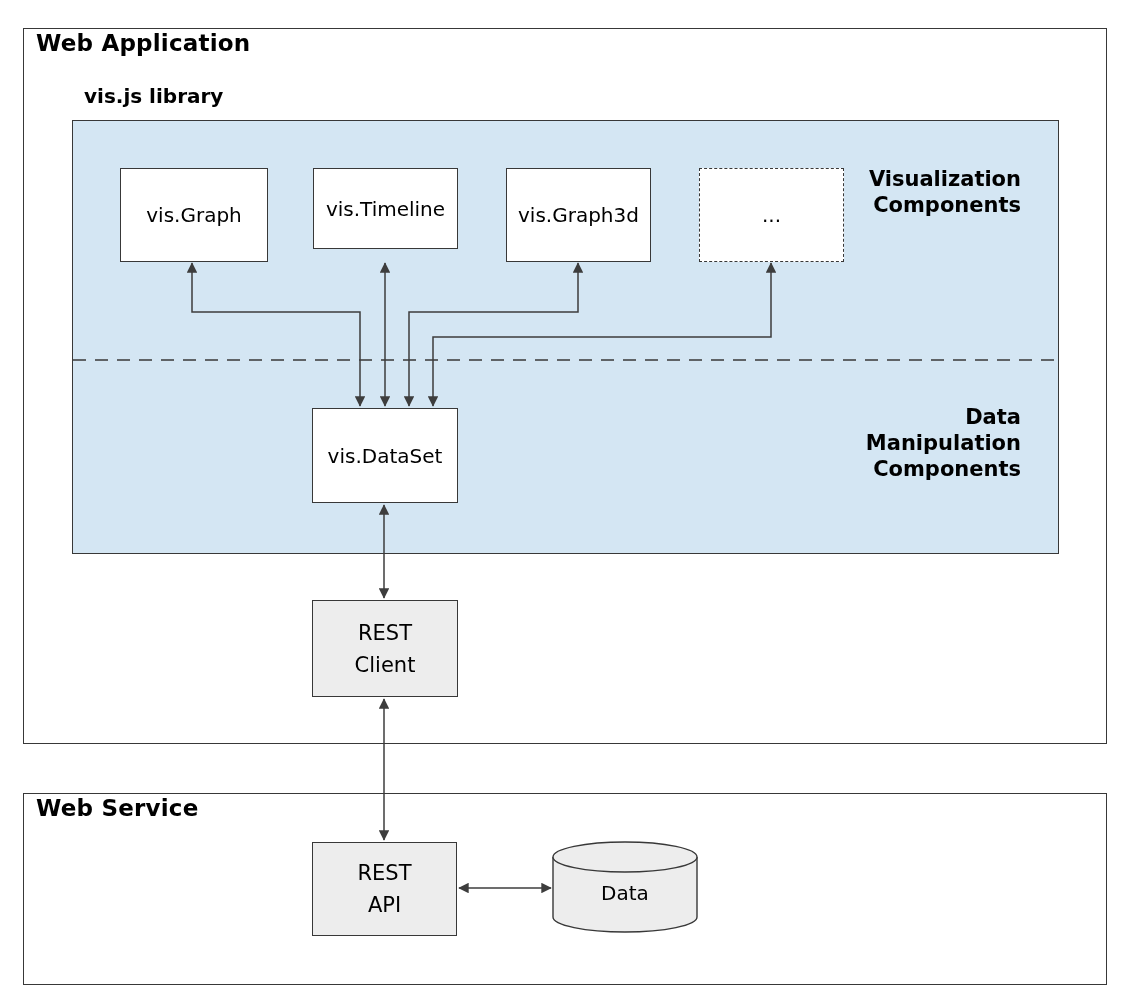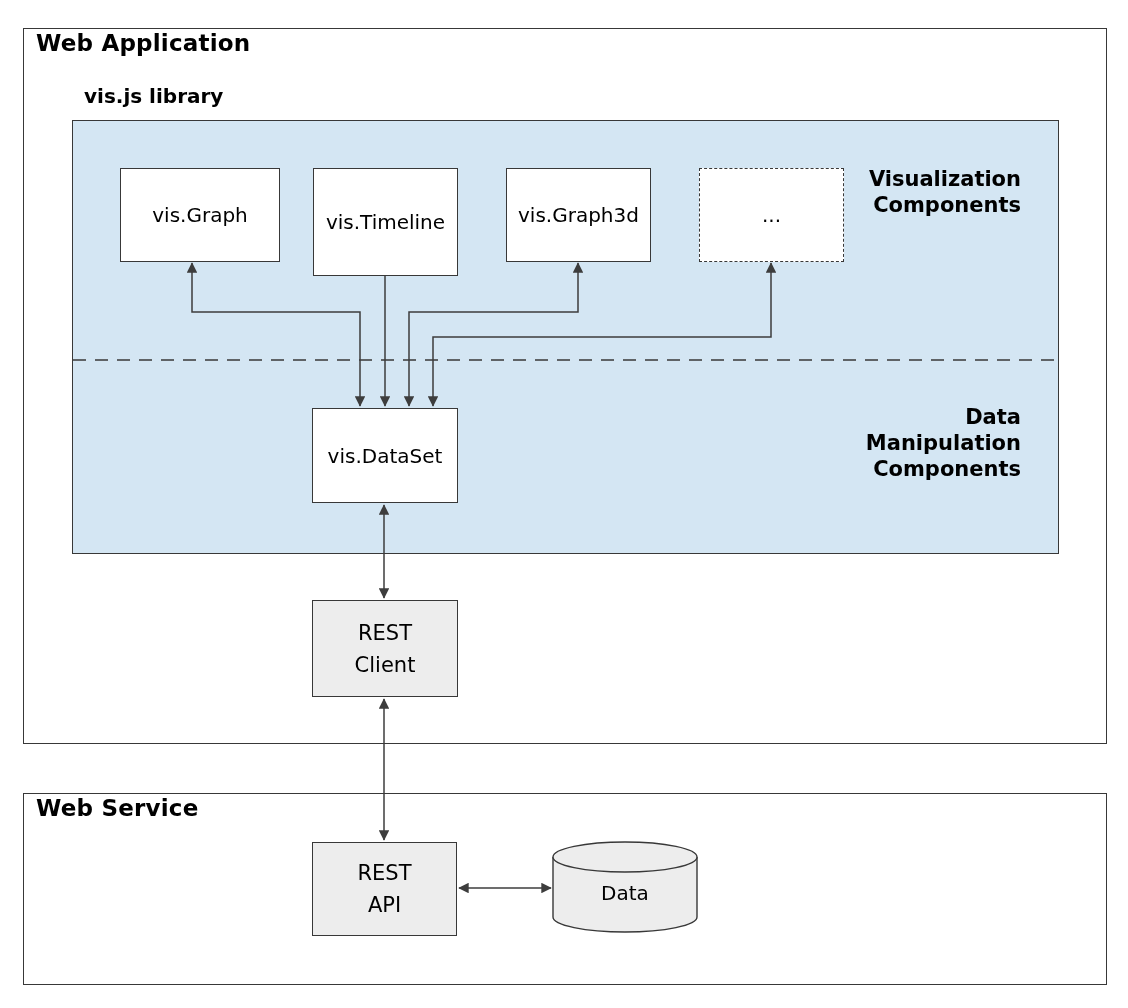--- a/index.html
+++ b/index.html
@@ -120,24 +120,24 @@
     <line x1="384" y1="699" x2="384" y2="840" marker-start="url(#ah)" marker-end="url(#ah)"></line>
 
     <line x1="459" y1="888" x2="551" y2="888" marker-start="url(#ah)" marker-end="url(#ah)"></line>
 
     <g>
       <path class="cyl-body" d="M553,857 L553,917 A72,15 0 0 0 697,917 L697,857"></path>
       <ellipse class="cyl-body" cx="625" cy="857" rx="72" ry="15"></ellipse>
     </g>
   </svg>
 
-  <div class="node" style="left:120px;top:168px;width:160px;height:94px;">
+  <div class="node" style="left:120px;top:168px;width:148px;height:94px;">
     <span>vis.Graph</span>
   </div>
-  <div class="node" style="left:313px;top:168px;width:145px;height:108px;">
+  <div class="node" style="left:313px;top:168px;width:145px;height:81px;">
     <span>vis.Timeline</span>
   </div>
   <div class="node" style="left:506px;top:168px;width:145px;height:94px;justify-content:center;">
     <span>vis.Graph3d</span>
   </div>
   <div class="node dashed" style="left:699px;top:168px;width:145px;height:94px;">
     <span>...</span>
   </div>
 
   <div class="side-label" style="left:841px;top:166px;width:180px;">

